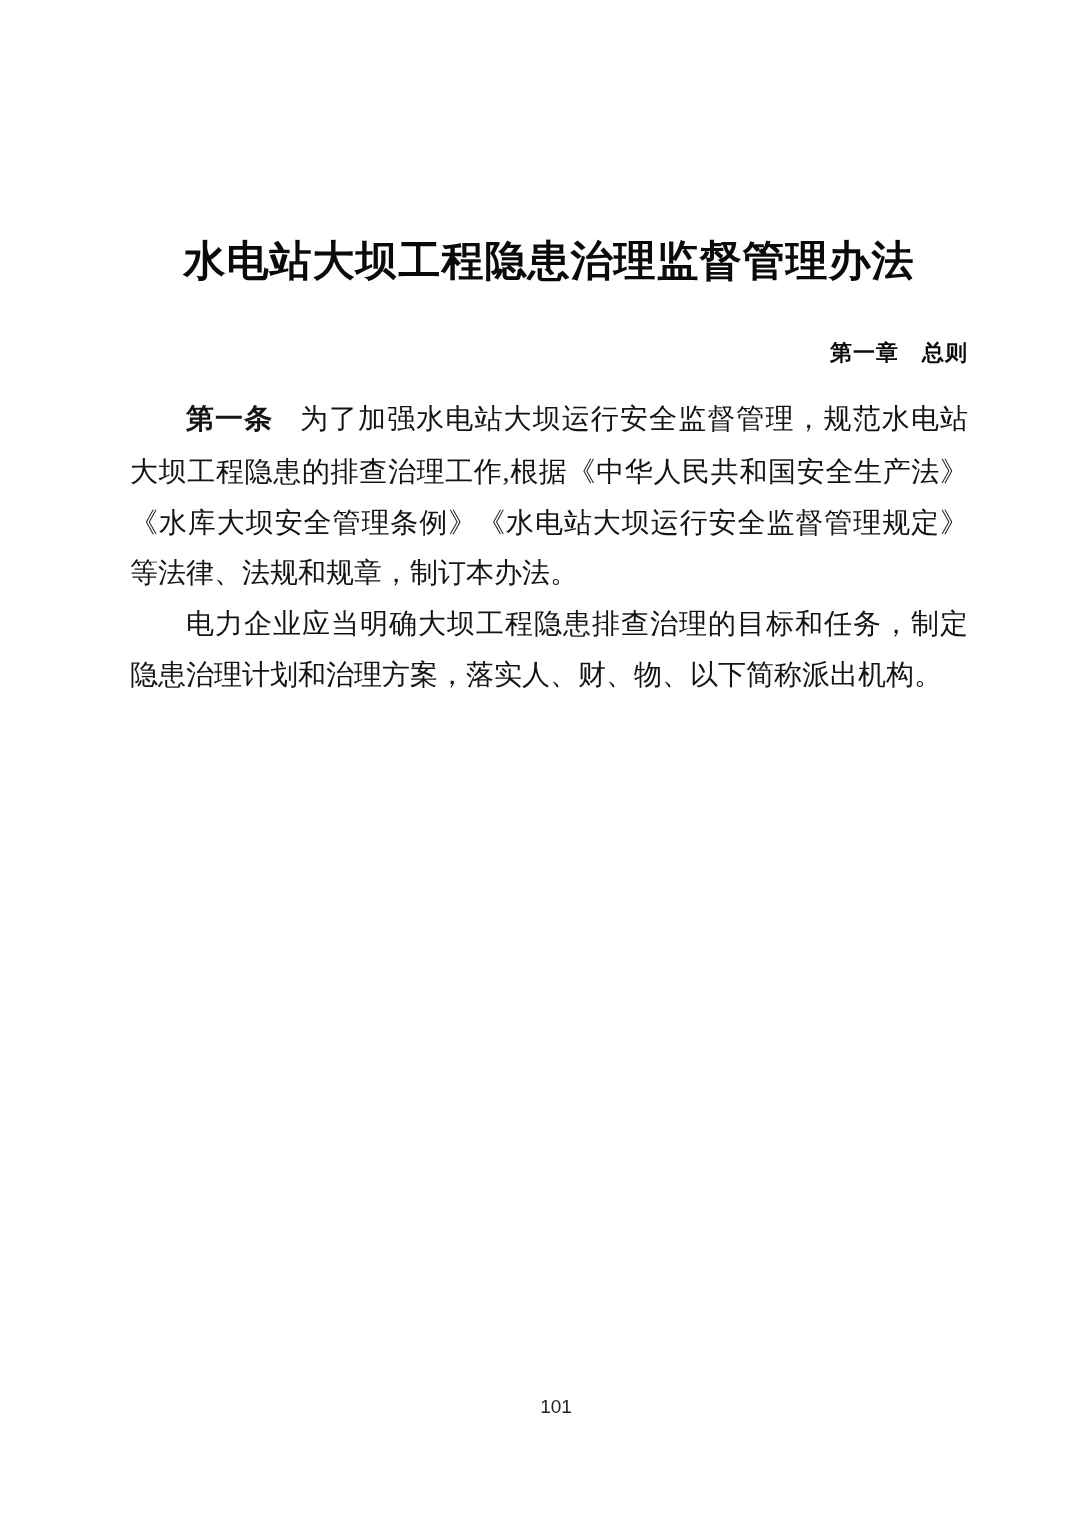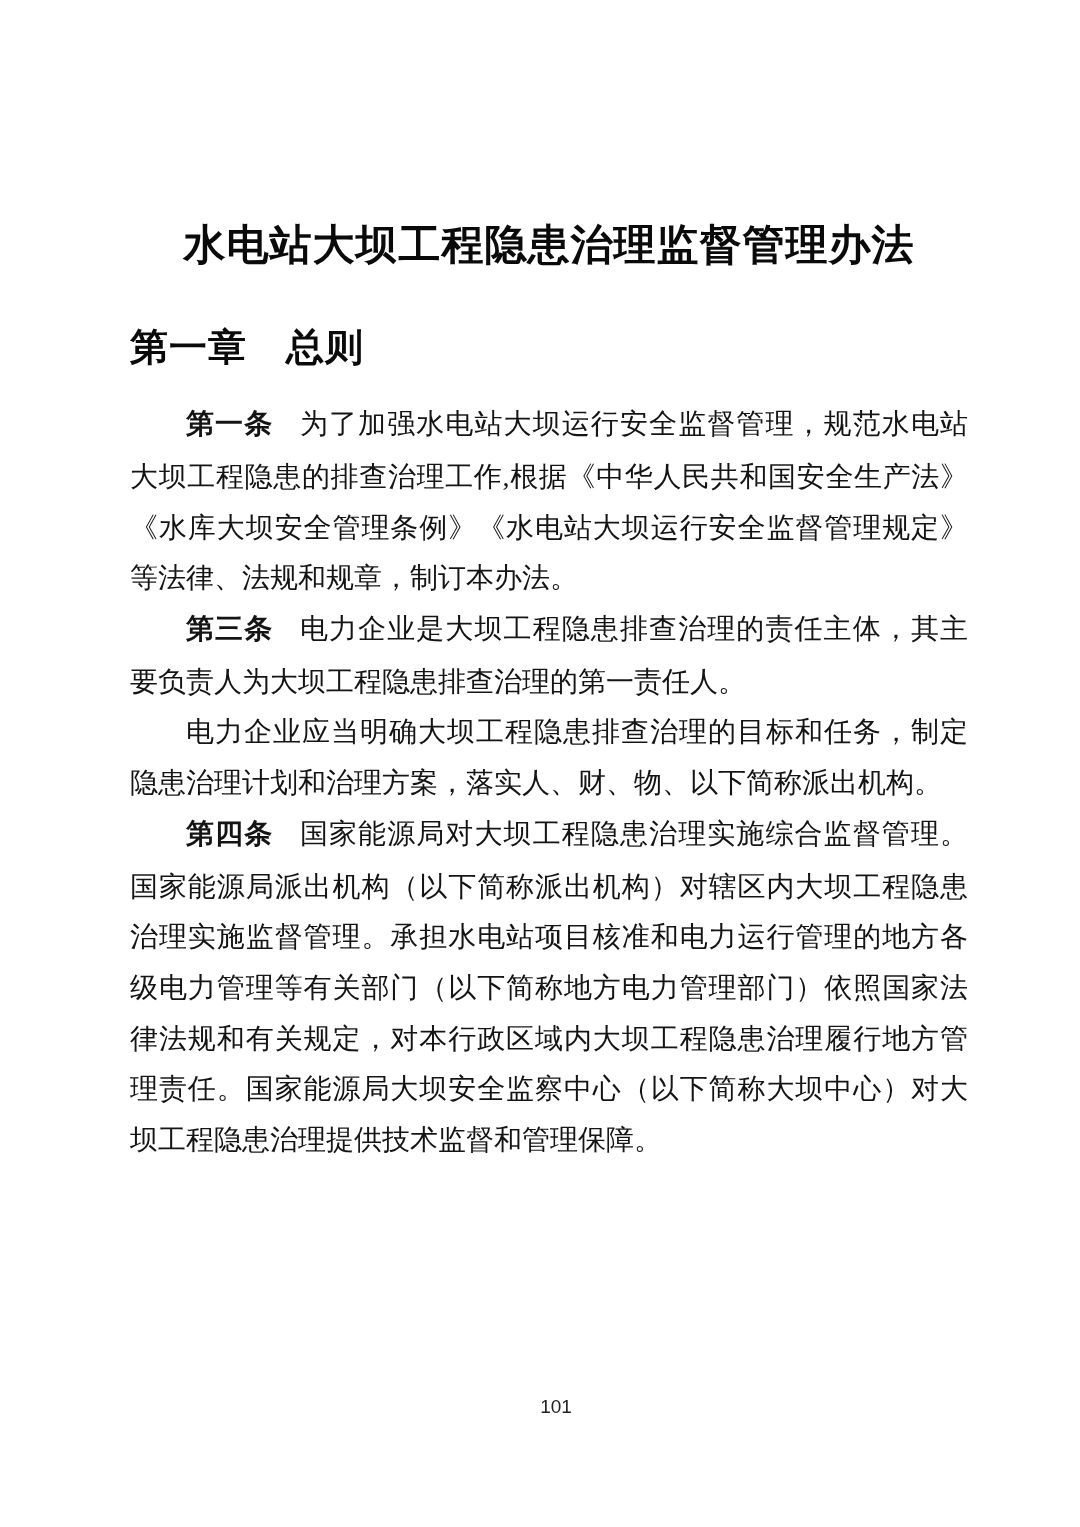--- a/index.html
+++ b/index.html
@@ -11,38 +11,38 @@
     position: relative;
     width: 1080px;
     height: 1527px;
     background: #ffffff;
     color: #111111;
     overflow: hidden;
     font-family: "Liberation Serif", "DejaVu Serif", serif;
   }
   .content {
     position: absolute;
-    top: 0;
+    top: 16px;
     left: 130px;
     width: 838px;
   }
   .doc-title {
     margin-top: 222px;
     text-align: center;
     font-size: 42px;
     font-weight: bold;
     letter-spacing: 1px;
     line-height: 1.1;
     white-space: nowrap;
     color: #0a0a0a;
   }
   .chapter-heading {
     margin-top: 54px;
-    text-align: left;
-    font-size: 38px;
+    text-align: right;
+    font-size: 22px;
     font-weight: bold;
     letter-spacing: 1px;
     color: #0a0a0a;
   }
   .body-text {
     margin-top: 26px;
     font-size: 28px;
     line-height: 50.7px;
     text-align: justify;
     color: #141414;
@@ -80,31 +80,25 @@
 
     <div class="chapter-heading">第一章　总则</div>
 
     <div class="body-text">
 
       <p>
         <span class="art-label">第一条</span><span>为了加强水电站大坝运行安全监督管理，规范水电站大坝工程隐患的排查治理工作,根据《中华人民共和国安全生产法》《水库大坝安全管理条例》《水电站大坝运行安全监督管理规定》等法律、法规和规章，制订本办法。</span>
       </p>
 
 
-      <p>
-        <span class="art-label">第三条</span><span>电力企业是大坝工程隐患排查治理的责任主体，其主要负责人为大坝工程隐患排查治理的第一责任人。</span>
-      </p>
 
       <p>
         <span class="art-label"></span><span>电力企业应当明确大坝工程隐患排查治理的目标和任务，制定隐患治理计划和治理方案，落实人、财、物、以下简称派出机构。</span>
       </p>
 
-      <p>
-        <span class="art-label">第四条</span><span>国家能源局对大坝工程隐患治理实施综合监督管理。国家能源局派出机构（以下简称派出机构）对辖区内大坝工程隐患治理实施监督管理。承担水电站项目核准和电力运行管理的地方各级电力管理等有关部门（以下简称地方电力管理部门）依照国家法律法规和有关规定，对本行政区域内大坝工程隐患治理履行地方管理责任。国家能源局大坝安全监察中心（以下简称大坝中心）对大坝工程隐患治理提供技术监督和管理保障。</span>
-      </p>
 
 
 
     </div>
   </div>
 
   <div class="page-number">101</div>
 </div>
 
 </body></html>

